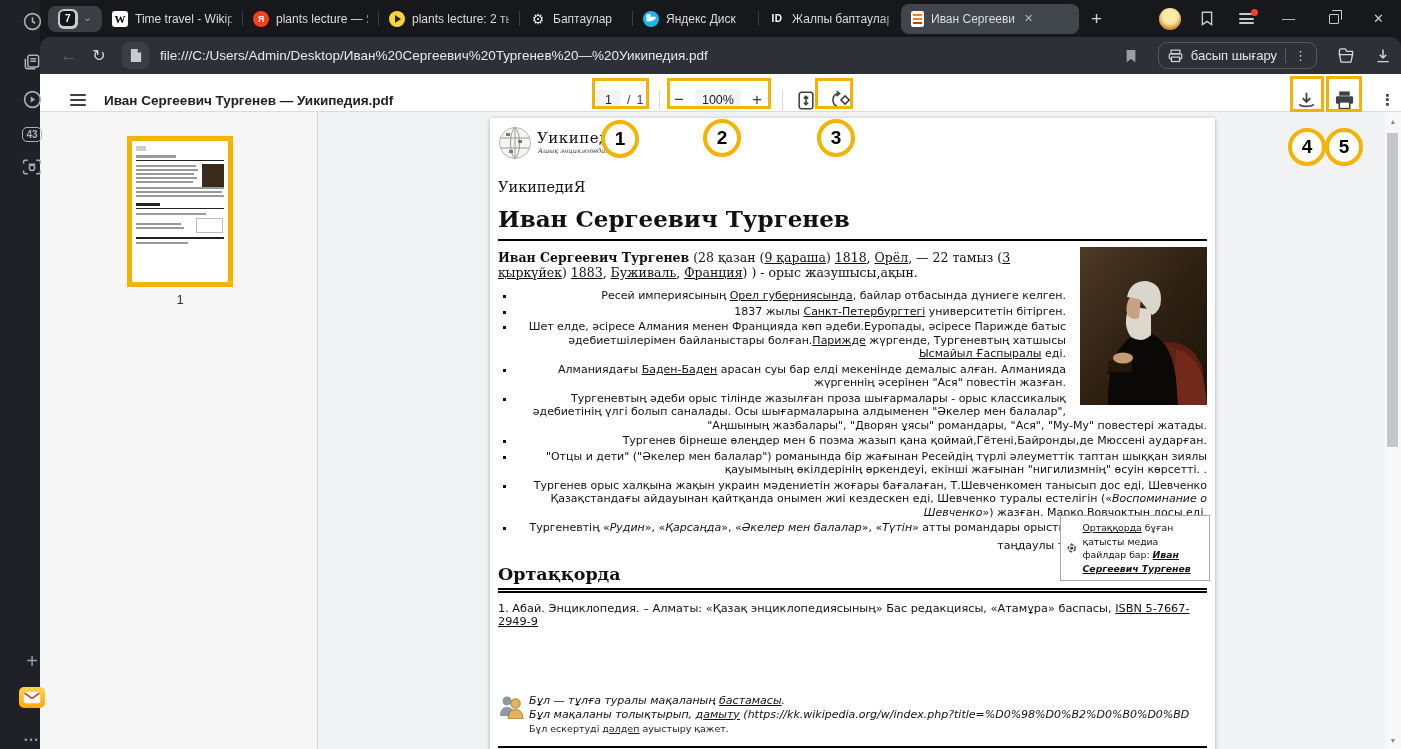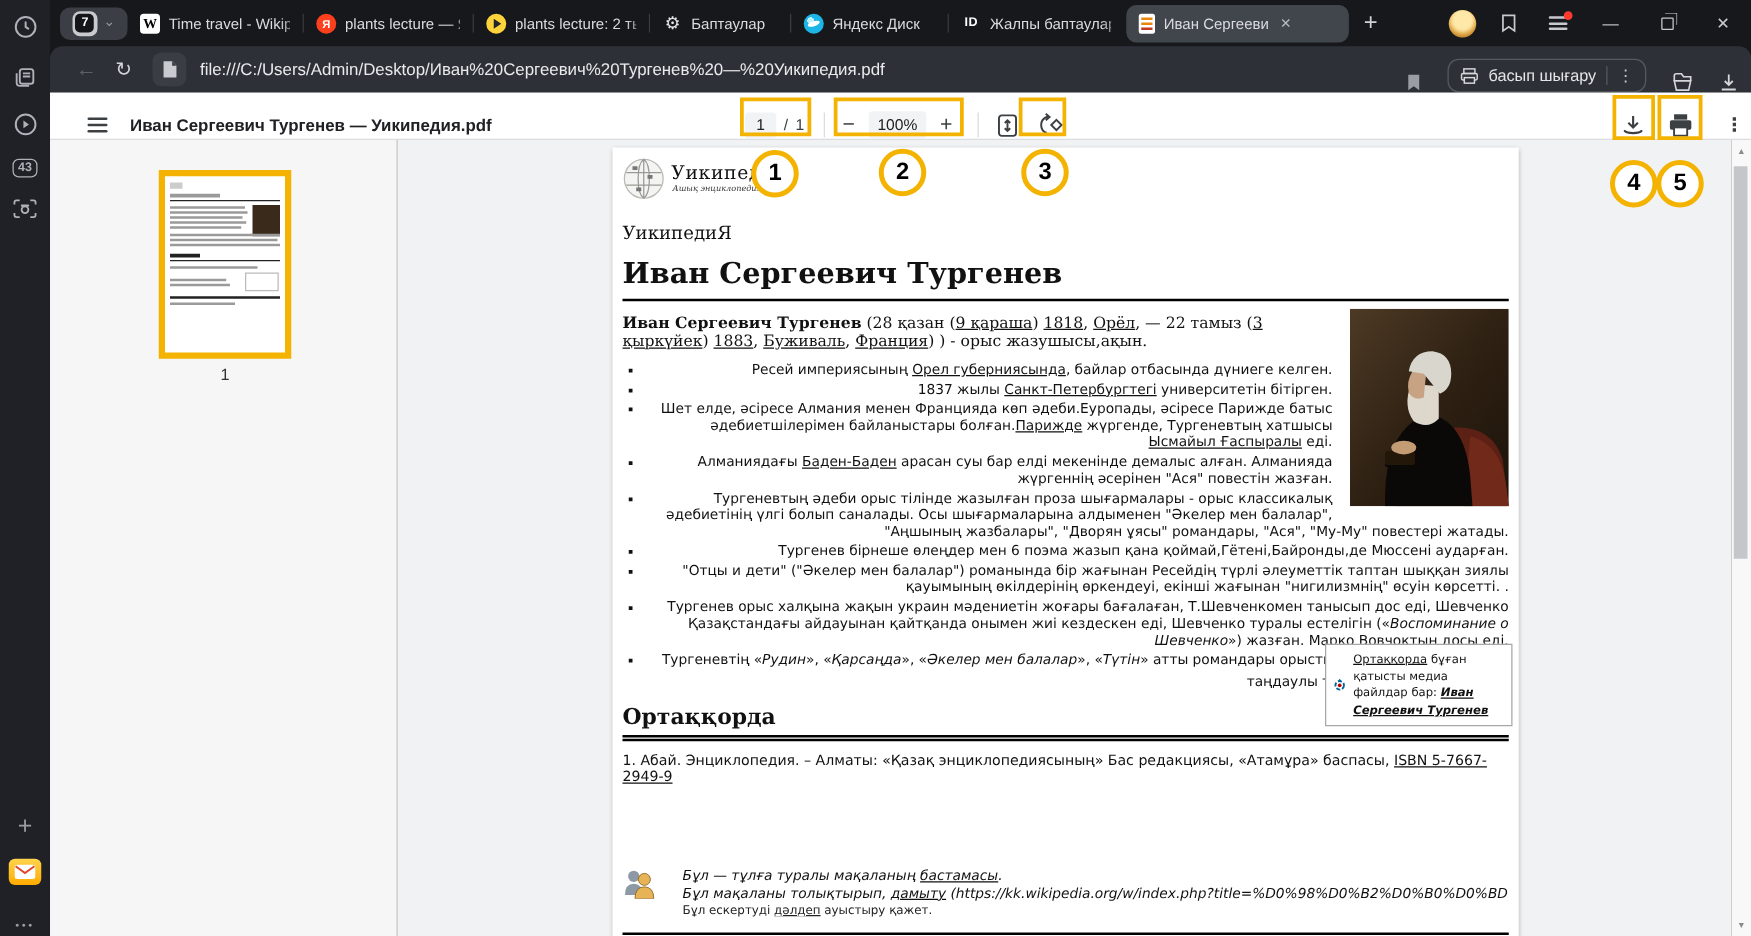--- a/index.html
+++ b/index.html
@@ -2,21 +2,21 @@
 <html style="--hl: #F3B300; --yandex-red: #FC3F1D; --play-yellow: #FFD43B; --disk-teal: #1CB5E6; --notify-red: #FF3B30;"><head>
 <meta charset="utf-8">
 <style>
   :root{ --hl:#F3B300; }
   *{ box-sizing:border-box; }
   html,body{ margin:0; padding:0; width:1401px; height:749px; overflow:hidden;
     background:#17181C; font-family:"Liberation Sans","DejaVu Sans",sans-serif; }
 
   
   #side{ position:absolute; left:0; top:0; width:40px; height:749px; background:#1F2127; z-index:30; }
-  #side .sicon{ position:absolute; left:0; width:40px; height:30px; display:flex; align-items:center; justify-content:center; color:#aeb2b8; }
+  #side .sicon{ position:absolute; left:12px; width:40px; height:30px; display:flex; align-items:center; justify-content:center; color:#aeb2b8; }
   .badge43{ border:1.6px solid #aeb2b8; border-radius:5px; font-size:10px; font-weight:bold; padding:1px 3px; }
   .mailico{ width:26px; height:21px; border-radius:5px; background:linear-gradient(180deg,#ffd44d 0%,#ffab00 100%); display:flex; align-items:center; justify-content:center; }
   .sideplus{ font-size:20px; font-weight:400; color:#9a9da3;}
   .sidedots{ font-size:9px; letter-spacing:2px; color:#9a9da3;}
 
   
   #tabbar{ position:absolute; left:40px; top:0; width:1361px; height:37px; background:#17181C; display:flex; align-items:center; }
   .tabchip{ margin-left:8px; width:54px; height:26px; background:#3B3E45; border-radius:8px; display:flex; align-items:center; justify-content:center; gap:5px; }
   .tabchip .outer{ width:20px; height:20px; background:#c8cacd; border-radius:6px; display:flex; align-items:center; justify-content:center;}
   .tabchip .inner{ width:15px; height:15px; background:#141519; border-radius:4px; color:#fff; font-size:10px; font-weight:bold; display:flex; align-items:center; justify-content:center;}
@@ -50,21 +50,21 @@
   .restore{ position:relative; width:10px; height:10px; border:1.4px solid #c7c9ce; border-radius:1px;}
   .restore::before{ content:""; position:absolute; left:2px; top:-4.5px; width:9px; height:9px; border:1.4px solid #c7c9ce; border-left:none; border-bottom:none; border-radius:1px;}
 
   
   #addr{ position:absolute; left:40px; top:37px; width:1361px; height:37px; background:#2E3037; border-radius:10px 10px 0 0; display:flex; align-items:center; }
   .aico{ color:#d2d4d7; display:flex; align-items:center; justify-content:center; }
   #back{ color:#5c5f66; font-size:17px; margin-left:14px; width:30px;}
   #reload{ font-size:16px; width:30px;}
   .filechip{ width:27px; height:27px; border-radius:7px; background:#3A3D44; display:flex; align-items:center; justify-content:center; margin-left:8px;}
   #url{ color:#e8eaed; font-size:13.5px; margin-left:11px; white-space:nowrap; }
-  #addr-right{ position:absolute; right:10px; top:0; height:37px; display:flex; align-items:flex-end; gap:20px;}
+  #addr-right{ position:absolute; right:10px; top:0; height:37px; display:flex; align-items:center; gap:20px;}
   .printbtn{ height:27px; border:1px solid #55585f; border-radius:9px; display:flex; align-items:center; gap:8px; padding:0 9px; color:#e3e5e8; font-size:13px;}
   .printbtn .pdiv{ width:1px; height:15px; background:#55585f;}
   .printbtn .dots{ font-size:13px; color:#c7c9ce;}
 
   
   #ptool{ position:absolute; left:40px; top:74px; width:1361px; height:38px; background:#fff; border-bottom:1px solid #dadce0; color:#3c4043; }
   #ptool .h{ position:absolute; display:flex; align-items:center; height:52px; }
   .burger{ width:16px; height:12px; position:relative;}
   .burger i{ position:absolute; left:0; right:0; height:2px; background:#3c4043; border-radius:1px;}
   .burger i:nth-child(1){top:0}.burger i:nth-child(2){top:5px}.burger i:nth-child(3){top:10px}
@@ -101,21 +101,21 @@
   .siteline{ margin-top:7px; font-size:14.5px;}
   h1.title{ margin:10px 0 0 0; font-size:23px; font-weight:bold; padding-bottom:7px; border-bottom:2.5px solid #000; font-family:"DejaVu Serif","Liberation Serif",serif;}
   .portrait{ float:right; width:127px; height:158px; margin:6px 0 10px 14px; }
   .lead{ margin-top:9px; font-size:12.5px; line-height:15px;}
   ul.blist{ margin:9px 0 0 0; padding-left:18px; list-style-type:square; font-family:"DejaVu Sans","Liberation Sans",sans-serif; font-size:11px; line-height:13.5px;text-align:right;}
   ul.blist li{ margin-bottom:2px;}
   h2.sources{ margin:12px 0 0 0; font-size:17.5px; font-weight:bold; padding-bottom:4px; border-bottom:5px double #000;}
   .ref{ margin-top:9px; font-family:"DejaVu Sans","Liberation Sans",sans-serif; font-size:11.3px;}
   .commonsbox{ position:absolute; left:570px; top:397px; width:150px; height:66px; border:1px solid #a7a7a7; background:#fff; display:flex; align-items:center; padding:5px 6px; gap:6px;}
   .commonsbox .txt{ font-family:"DejaVu Sans","Liberation Sans",sans-serif; font-size:9.3px; line-height:13.5px;}
-  .stub{ margin-top:66px; display:flex; gap:21px; font-family:"DejaVu Sans","Liberation Sans",sans-serif;}
+  .stub{ margin-top:66px; display:flex; gap:4px; font-family:"DejaVu Sans","Liberation Sans",sans-serif;}
   .stub .l1,.stub .l2{ font-size:11px; line-height:14px; font-style:italic;}
   .stub .l2{ white-space:nowrap; overflow:hidden; width:660px;}
   .stub .l3{ font-size:9.5px; line-height:13px; color:#222;}
   .thickrule{ margin-top:11px; border-top:2.5px solid #000;}
 
   
   .hlbox{ position:absolute; border:3px solid var(--hl); z-index:55; pointer-events:none;}
   .hlcirc{ position:absolute; width:38px; height:38px; border-radius:50%; background:#fff; border:4px solid var(--hl);
     display:flex; align-items:center; justify-content:center; font-size:19px; font-weight:bold; color:#000; z-index:60; pointer-events:none;}
 </style>

